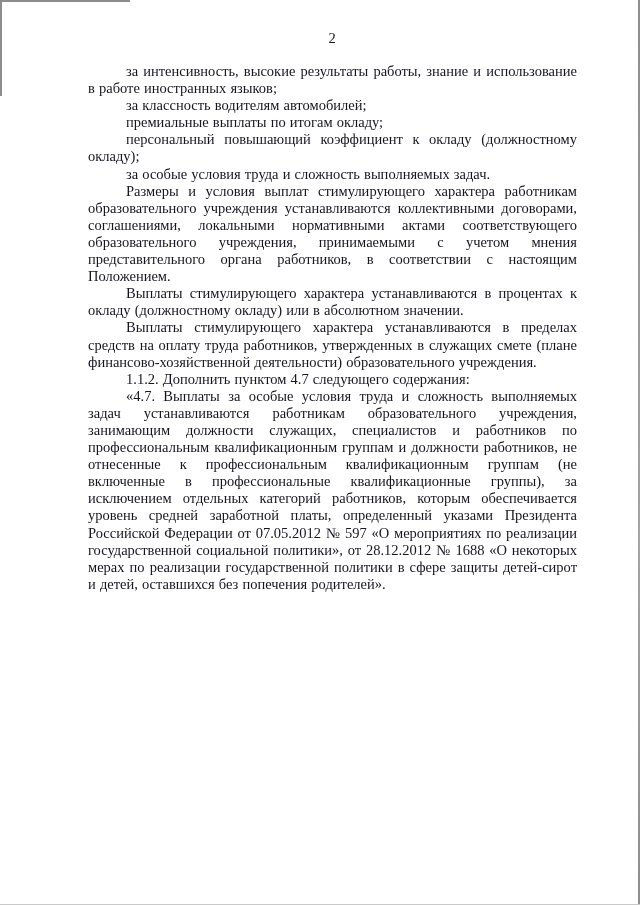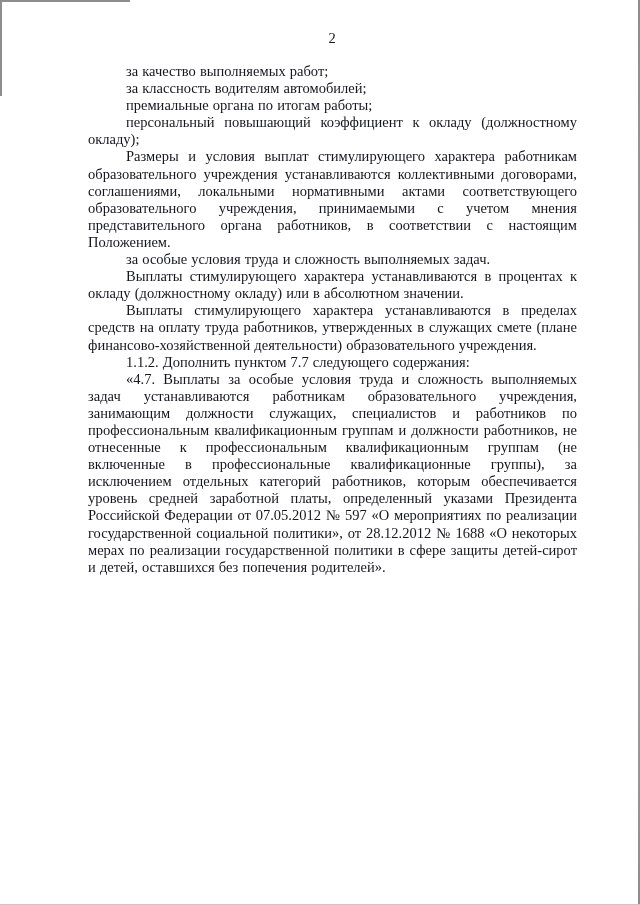--- a/index.html
+++ b/index.html
@@ -75,25 +75,25 @@
 <div class="page">
 
   <div class="edge-top-left-h"></div>
   <div class="edge-top-left-v"></div>
   <div class="edge-right"></div>
   <div class="edge-bottom"></div>
 
   <div class="page-number">2</div>
 
   <div class="text-block">
-    <p>за качество выполняемых работ;</p>
+    <p>за интенсивность, высокие результаты работы, знание и использование в работе иностранных языков;</p>
     <p>за классность водителям автомобилей;</p>
-    <p>премиальные органа по итогам работы;</p>
+    <p>премиальные выплаты по итогам окладу;</p>
     <p>персональный повышающий коэффициент к окладу (должностному окладу);</p>
+    <p>за особые условия труда и сложность выполняемых задач.</p>
     <p>Размеры и условия выплат стимулирующего характера работникам образовательного учреждения устанавливаются коллективными договорами, соглашениями, локальными нормативными актами соответствующего образовательного учреждения, принимаемыми с учетом мнения представительного органа работников, в соответствии с настоящим Положением.</p>
-    <p>за особые условия труда и сложность выполняемых задач.</p>
     <p>Выплаты стимулирующего характера устанавливаются в процентах к окладу (должностному окладу) или в абсолютном значении.</p>
     <p>Выплаты стимулирующего характера устанавливаются в пределах средств на оплату труда работников, утвержденных в служащих смете (плане финансово-хозяйственной деятельности) образовательного учреждения.</p>
-    <p>1.1.2. Дополнить пунктом 7.7 следующего содержания:</p>
+    <p>1.1.2. Дополнить пунктом 4.7 следующего содержания:</p>
     <p>«4.7. Выплаты за особые условия труда и сложность выполняемых задач устанавливаются работникам образовательного учреждения, занимающим должности служащих, специалистов и работников по профессиональным квалификационным группам и должности работников, не отнесенные к профессиональным квалификационным группам (не включенные в профессиональные квалификационные группы), за исключением отдельных категорий работников, которым обеспечивается уровень средней заработной платы, определенный указами Президента Российской Федерации от 07.05.2012 № 597 «О мероприятиях по реализации государственной социальной политики», от 28.12.2012 № 1688 «О некоторых мерах по реализации государственной политики в сфере защиты детей-сирот и детей, оставшихся без попечения родителей».</p>
   </div>
 
 </div>
 
 </body></html>

